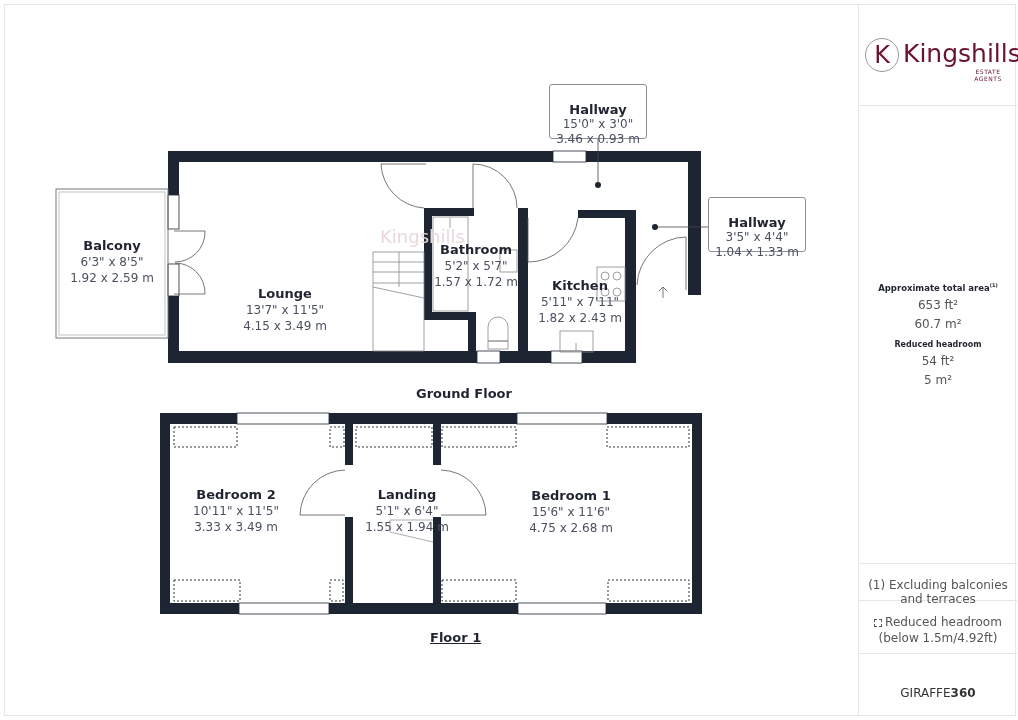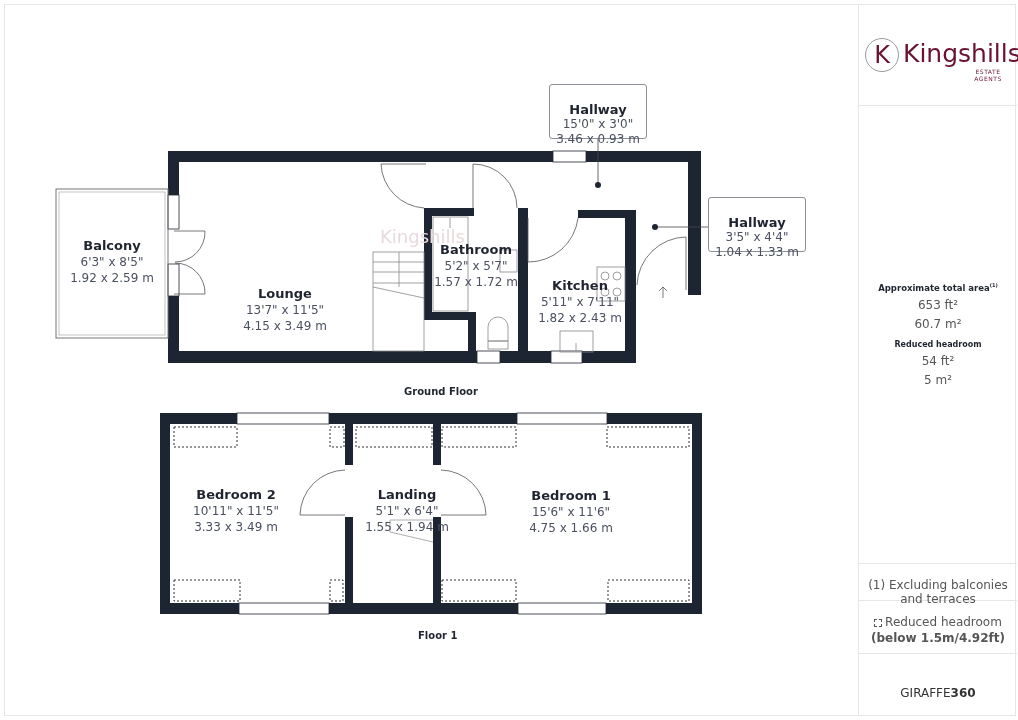--- a/index.html
+++ b/index.html
@@ -14,21 +14,21 @@
   .area-title{font-weight:bold;font-size:8.5px;margin-top:0;}
   .area-val{font-size:12px;color:#555;margin-top:5px;}
   .small{font-size:12px;color:#555;}
   .plan{position:absolute;left:0;top:0;width:858px;height:720px;}
   .room-label{position:absolute;text-align:center;font-size:12px;line-height:16px;}
   .room-label .nm{font-weight:bold;font-size:13px;color:#1f2430;}
   .room-label .dm{color:#4a5060;}
   .callout{position:absolute;background:#fff;border:1px solid #8a8f98;border-radius:3px;text-align:center;font-size:12px;line-height:15px;padding:17px 0;box-sizing:border-box;}
   .callout .nm{font-weight:bold;font-size:13px;}
   .callout .dm{color:#4a5060;}
-  .floor-label{position:absolute;font-size:10px;font-weight:bold;color:#1f2430;}
+  .floor-label{position:absolute;font-size:13px;font-weight:bold;color:#1f2430;margin-left:12px;}
   .wm{position:absolute;color:#e9d9dc;font-size:18px;}
 </style>
 </head>
 <body>
 
 <div class="frame"></div>
 
 <svg class="plan" viewBox="0 0 858 720" xmlns="http://www.w3.org/2000/svg">
   <g fill="#1e2532">
 
@@ -209,23 +209,23 @@
   <div class="dm">3.33 x 3.49 m</div>
 </div>
 <div class="room-label" style="left:357px;top:487px;width:100px;">
   <div class="nm">Landing</div>
   <div class="dm">5'1" x 6'4"</div>
   <div class="dm">1.55 x 1.94 m</div>
 </div>
 <div class="room-label" style="left:515px;top:488px;width:112px;text-align:center;">
   <div class="nm">Bedroom 1</div>
   <div class="dm">15'6" x 11'6"</div>
-  <div class="dm">4.75 x 1.66 m</div>
-</div>
-<div class="floor-label" style="left:418px;top:630px;">Floor 1</div>
+  <div class="dm">4.75 x 2.68 m</div>
+</div>
+<div class="floor-label" style="left:418px;top:630px;text-decoration:underline;">Floor 1</div>
 
 <div class="side">
   <div class="sec" style="top:0;height:102px;">
     <div class="logo">
       <div class="logo-circle">K</div>
       <div class="logo-name">Kingshills</div>
       <div class="logo-sub">ESTATE AGENTS</div>
     </div>
   </div>
   <div class="sec" style="top:102px;height:458px;">
@@ -238,20 +238,20 @@
       <div class="area-val">5 m²</div>
     </div>
   </div>
   <div class="sec" style="top:560px;height:37px;">
     <div class="small" style="margin-top:14px;">(1) Excluding balconies and terraces</div>
   </div>
   <div class="sec" style="top:597px;height:53px;">
     <div class="small" style="margin-top:14px;">
       <span style="display:inline-block;width:6px;height:6px;border:1px dashed #555;vertical-align:middle;margin-right:3px;"></span><span>Reduced headroom</span>
     </div>
-    <div class="small" style="margin-top:2px;font-weight:bold;">(below 1.5m/4.92ft)</div>
+    <div class="small" style="margin-top:2px;">(below 1.5m/4.92ft)</div>
   </div>
   <div class="sec" style="top:650px;height:62px;border-bottom:none;">
     <div style="margin-top:32px;font-size:12px;color:#333;">
       <span>GIRAFFE</span><b>360</b>
     </div>
   </div>
 </div>
 
 </body></html>

